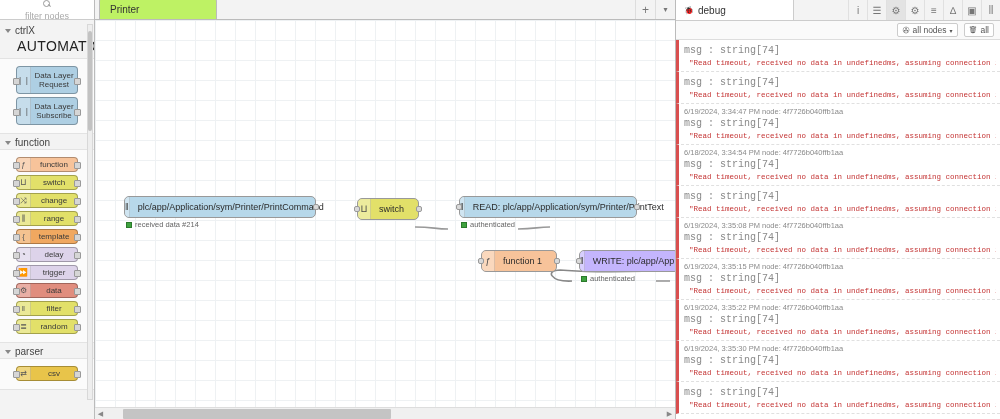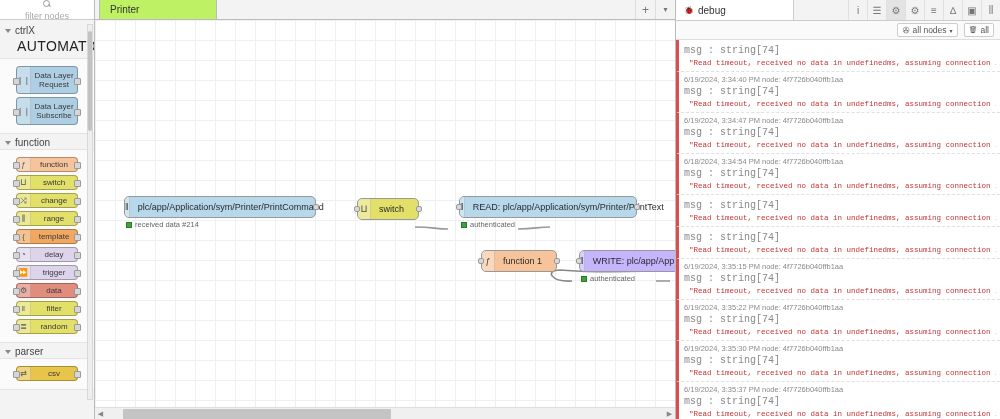--- a/index.html
+++ b/index.html
@@ -441,57 +441,56 @@
         <span>all</span>
       </div>
     </div>
 
     <div class="dbg-list" id="dbg-list">
         <div class="dmsg">
           <div class="dtype">msg : string[74]</div>
           <div class="dpayload">"Read timeout, received no data in undefinedms, assuming connection is dead"</div>
         </div>
         <div class="dmsg">
-          <div class="dmeta">6/19/2024, 3:34:40 PM   node: 4f7726b040ffb1aa</div>
           <div class="dtype">msg : string[74]</div>
           <div class="dpayload">"Read timeout, received no data in undefinedms, assuming connection is dead"</div>
         </div>
         <div class="dmsg">
           <div class="dmeta">6/19/2024, 3:34:47 PM   node: 4f7726b040ffb1aa</div>
           <div class="dtype">msg : string[74]</div>
           <div class="dpayload">"Read timeout, received no data in undefinedms, assuming connection is dead"</div>
         </div>
         <div class="dmsg">
           <div class="dmeta">6/18/2024, 3:34:54 PM   node: 4f7726b040ffb1aa</div>
           <div class="dtype">msg : string[74]</div>
           <div class="dpayload">"Read timeout, received no data in undefinedms, assuming connection is dead"</div>
         </div>
         <div class="dmsg">
           <div class="dtype">msg : string[74]</div>
           <div class="dpayload">"Read timeout, received no data in undefinedms, assuming connection is dead"</div>
         </div>
         <div class="dmsg">
+          <div class="dmeta">6/19/2024, 3:35:08 PM   node: 4f7726b040ffb1aa</div>
           <div class="dtype">msg : string[74]</div>
           <div class="dpayload">"Read timeout, received no data in undefinedms, assuming connection is dead"</div>
         </div>
         <div class="dmsg">
           <div class="dmeta">6/19/2024, 3:35:15 PM   node: 4f7726b040ffb1aa</div>
           <div class="dtype">msg : string[74]</div>
           <div class="dpayload">"Read timeout, received no data in undefinedms, assuming connection is dead"</div>
         </div>
         <div class="dmsg">
           <div class="dmeta">6/19/2024, 3:35:22 PM   node: 4f7726b040ffb1aa</div>
           <div class="dtype">msg : string[74]</div>
           <div class="dpayload">"Read timeout, received no data in undefinedms, assuming connection is dead"</div>
         </div>
         <div class="dmsg">
           <div class="dmeta">6/19/2024, 3:35:30 PM   node: 4f7726b040ffb1aa</div>
           <div class="dtype">msg : string[74]</div>
           <div class="dpayload">"Read timeout, received no data in undefinedms, assuming connection is dead"</div>
         </div>
         <div class="dmsg">
-          <div class="dmeta">6/19/2024, 3:35:37 PM   node: 4f7726b040ffb1aa</div>
           <div class="dtype">msg : string[74]</div>
           <div class="dpayload">"Read timeout, received no data in undefinedms, assuming connection is dead"</div>
         </div>
       </div>
   </div>
 </div>
 
 </body></html>

